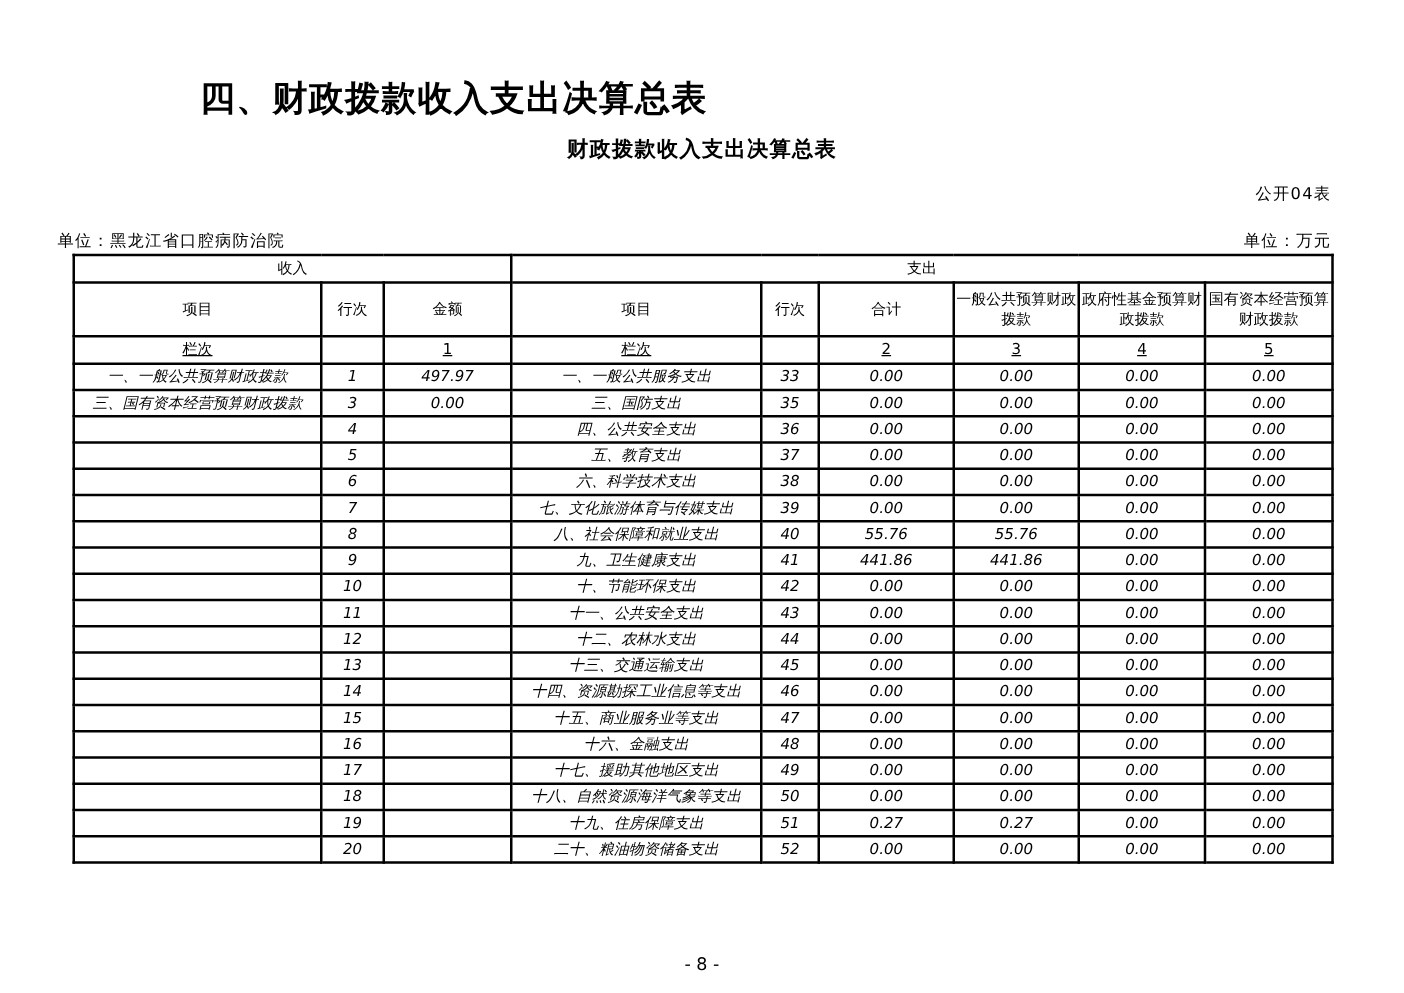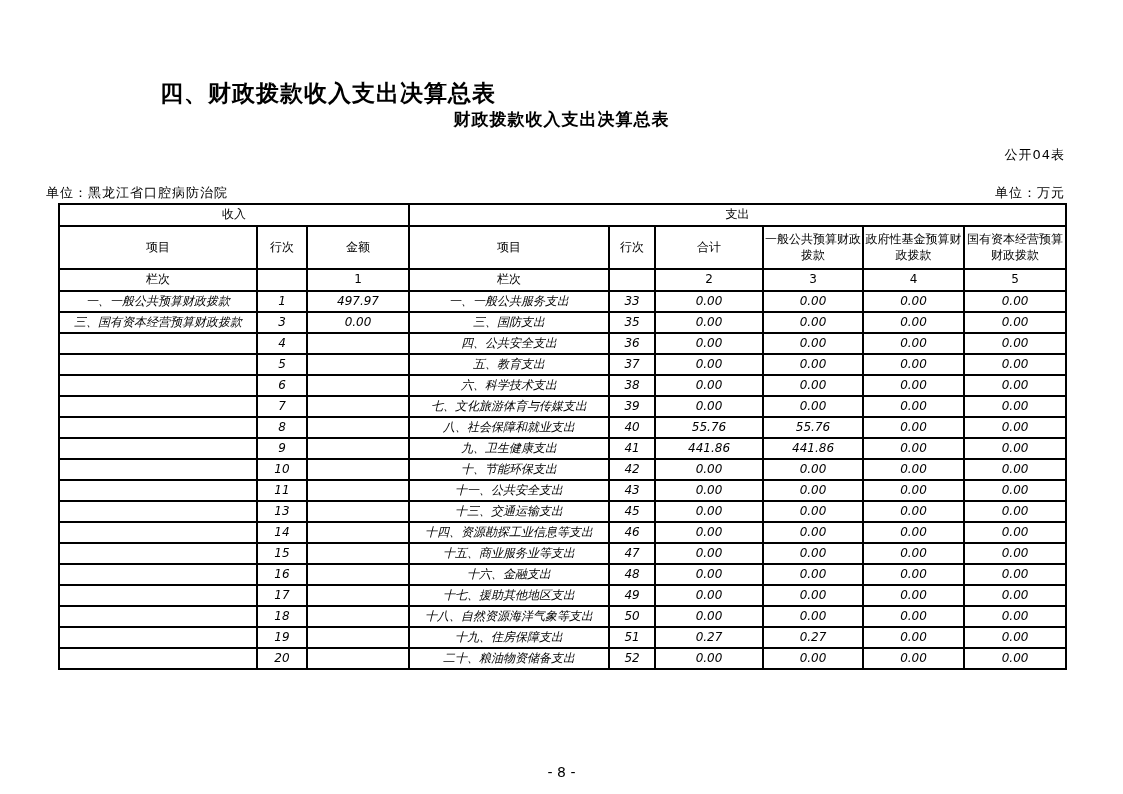--- a/index.html
+++ b/index.html
@@ -11,22 +11,22 @@
   .page {
     position: relative;
     width: 1123px;
     height: 794px;
     background: #ffffff;
     overflow: hidden;
   }
   .heading {
     position: absolute;
     left: 160px;
-    top: 78px;
-    font-size: 23px;
+    top: 60px;
+    font-size: 28px;
     font-weight: bold;
     letter-spacing: 1px;
     white-space: nowrap;
   }
   .table-title {
     position: absolute;
     left: 0;
     top: 108px;
     width: 1123px;
     text-align: center;
@@ -66,21 +66,21 @@
     text-align: center;
     vertical-align: middle;
     overflow: hidden;
     white-space: nowrap;
     line-height: 1.15;
     padding: 0;
   }
   table.budget th.wrap { white-space: normal; line-height: 1.3; }
   tr.hrow-1 { height: 22px; }
   tr.hrow-2 { height: 43px; margin-left: 36px; }
-  tr.hrow-3 { height: 22px; }
+  tr.hrow-3 { height: 22px; text-decoration: underline; }
   tbody tr { height: 21px; font-style: italic; }
   td.c-item  { text-align: left;  padding-left: 4px; }
   td.c-num   { text-align: right; padding-right: 3px; }
   td.c-center{ text-align: center; }
   .page-number {
     position: absolute;
     left: 0;
     top: 764px;
     width: 1123px;
     text-align: center;
@@ -249,20 +249,31 @@
           <td class="c-num"></td>
           <td class="c-item">十一、公共安全支出</td>
           <td class="c-center">43</td>
           <td class="c-num">0.00</td>
           <td class="c-num">0.00</td>
           <td class="c-num">0.00</td>
           <td class="c-num">0.00</td>
         </tr>
         <tr>
           <td class="c-item"></td>
+          <td class="c-center">12</td>
+          <td class="c-num"></td>
+          <td class="c-item">十二、农林水支出</td>
+          <td class="c-center">44</td>
+          <td class="c-num">0.00</td>
+          <td class="c-num">0.00</td>
+          <td class="c-num">0.00</td>
+          <td class="c-num">0.00</td>
+        </tr>
+        <tr>
+          <td class="c-item"></td>
           <td class="c-center">13</td>
           <td class="c-num"></td>
           <td class="c-item">十三、交通运输支出</td>
           <td class="c-center">45</td>
           <td class="c-num">0.00</td>
           <td class="c-num">0.00</td>
           <td class="c-num">0.00</td>
           <td class="c-num">0.00</td>
         </tr>
         <tr>

